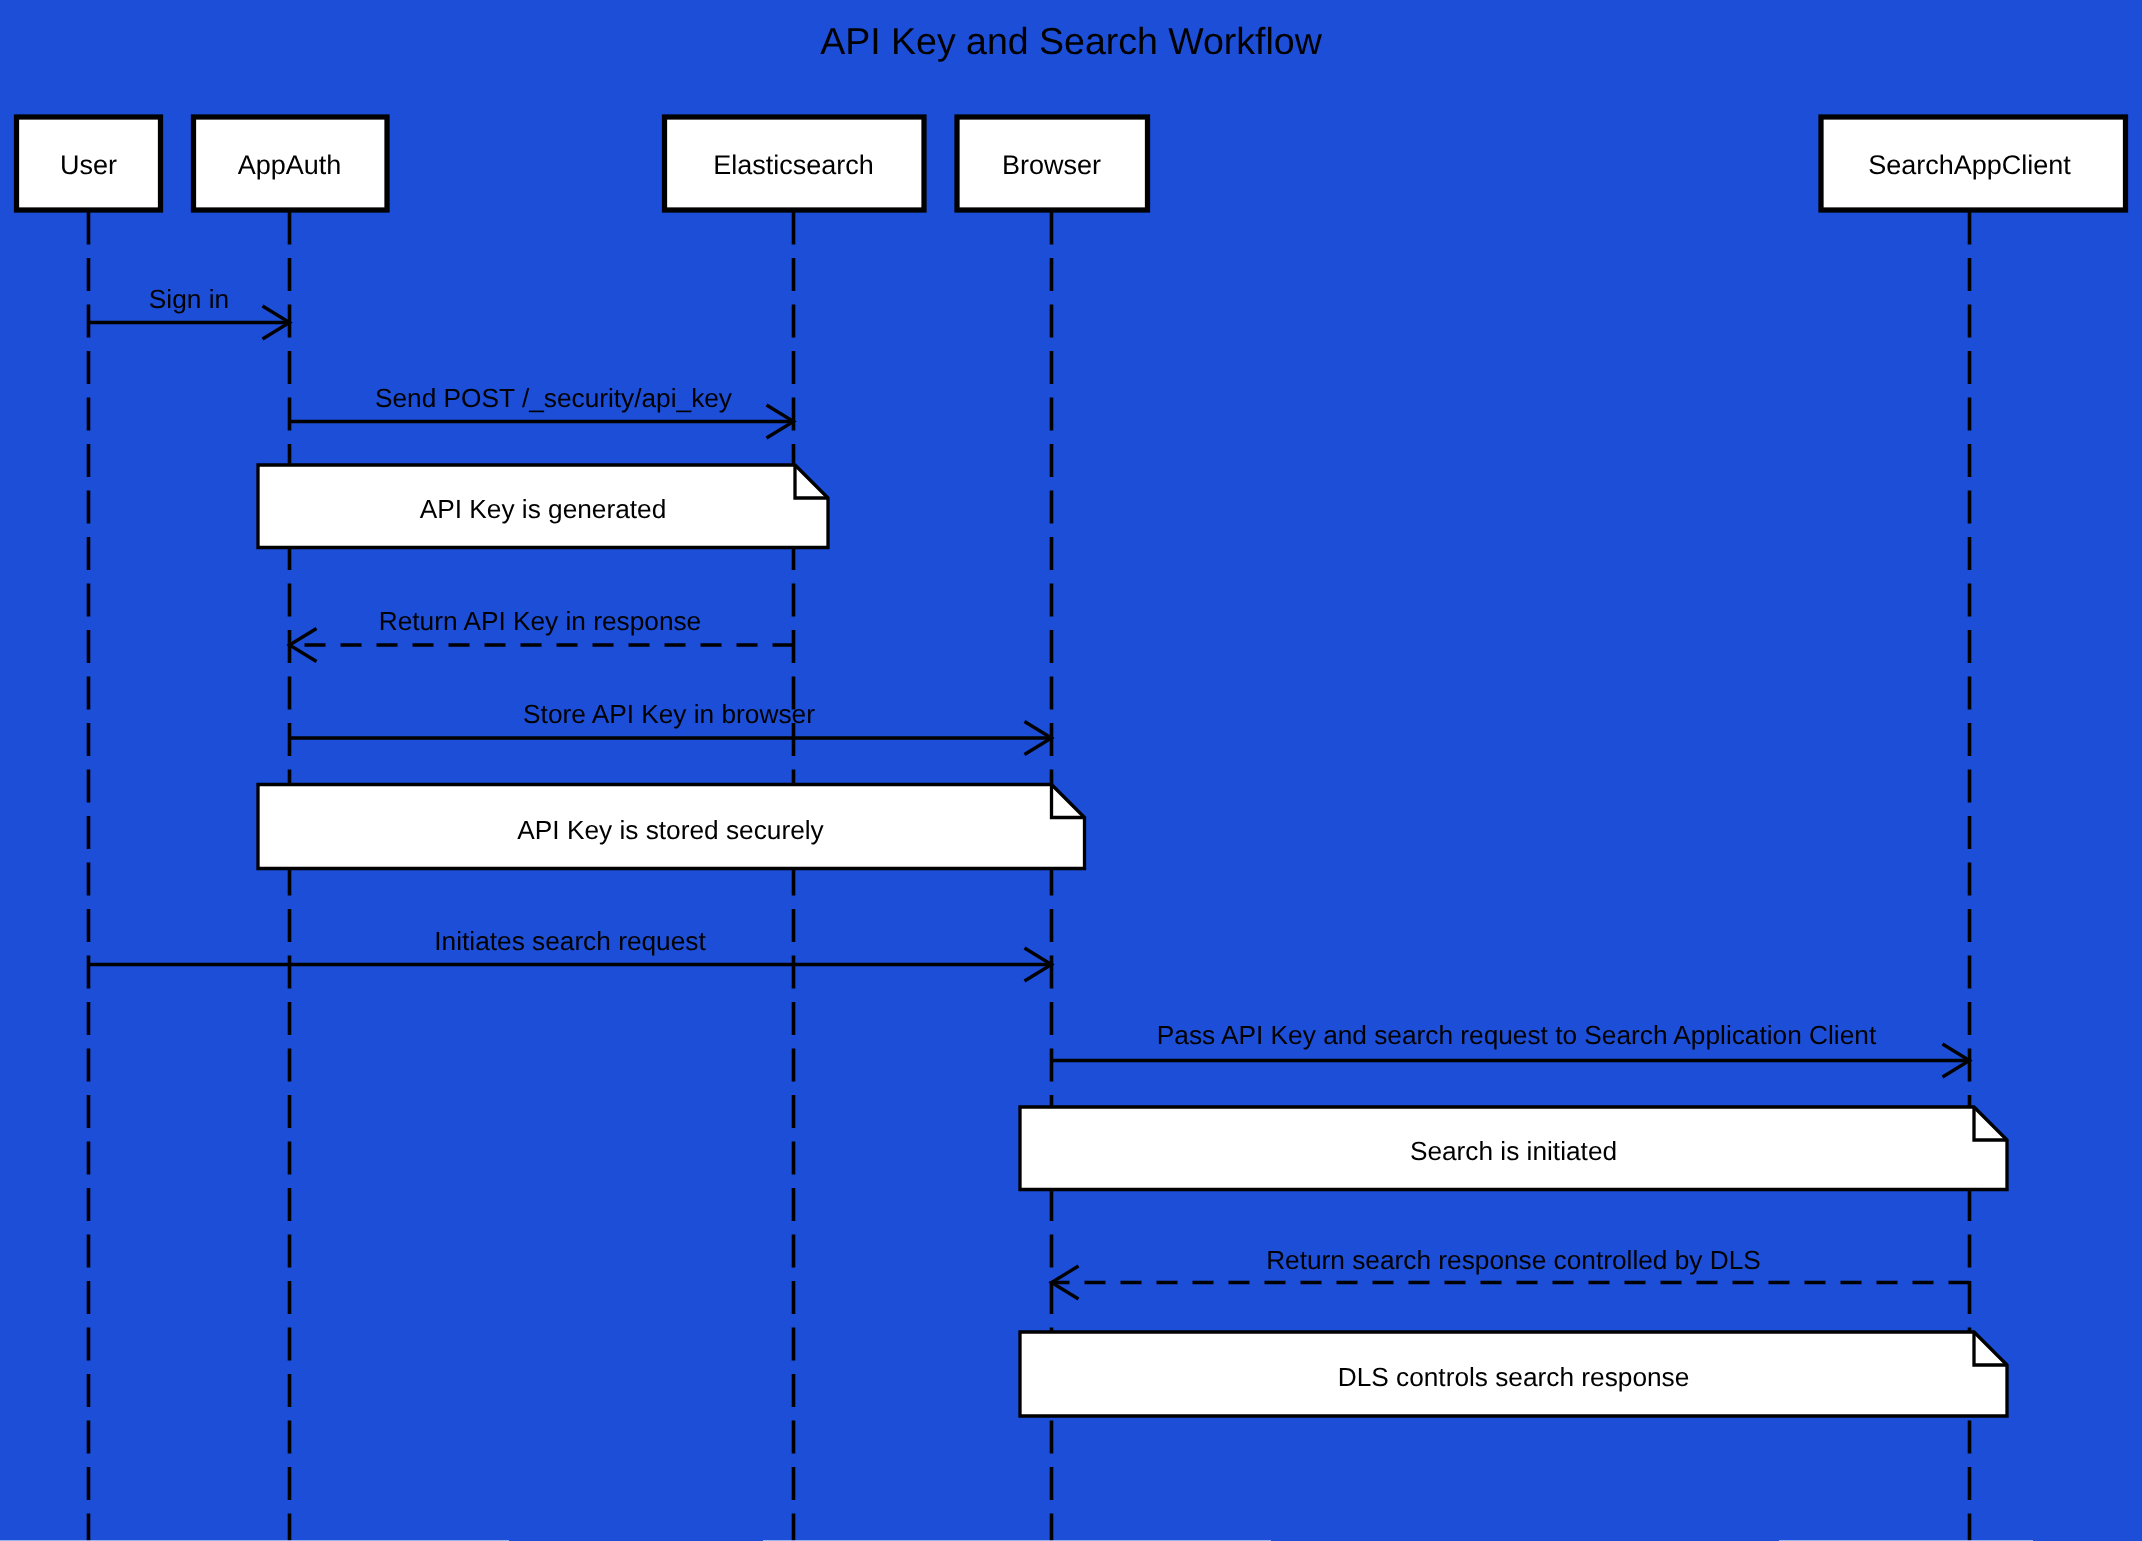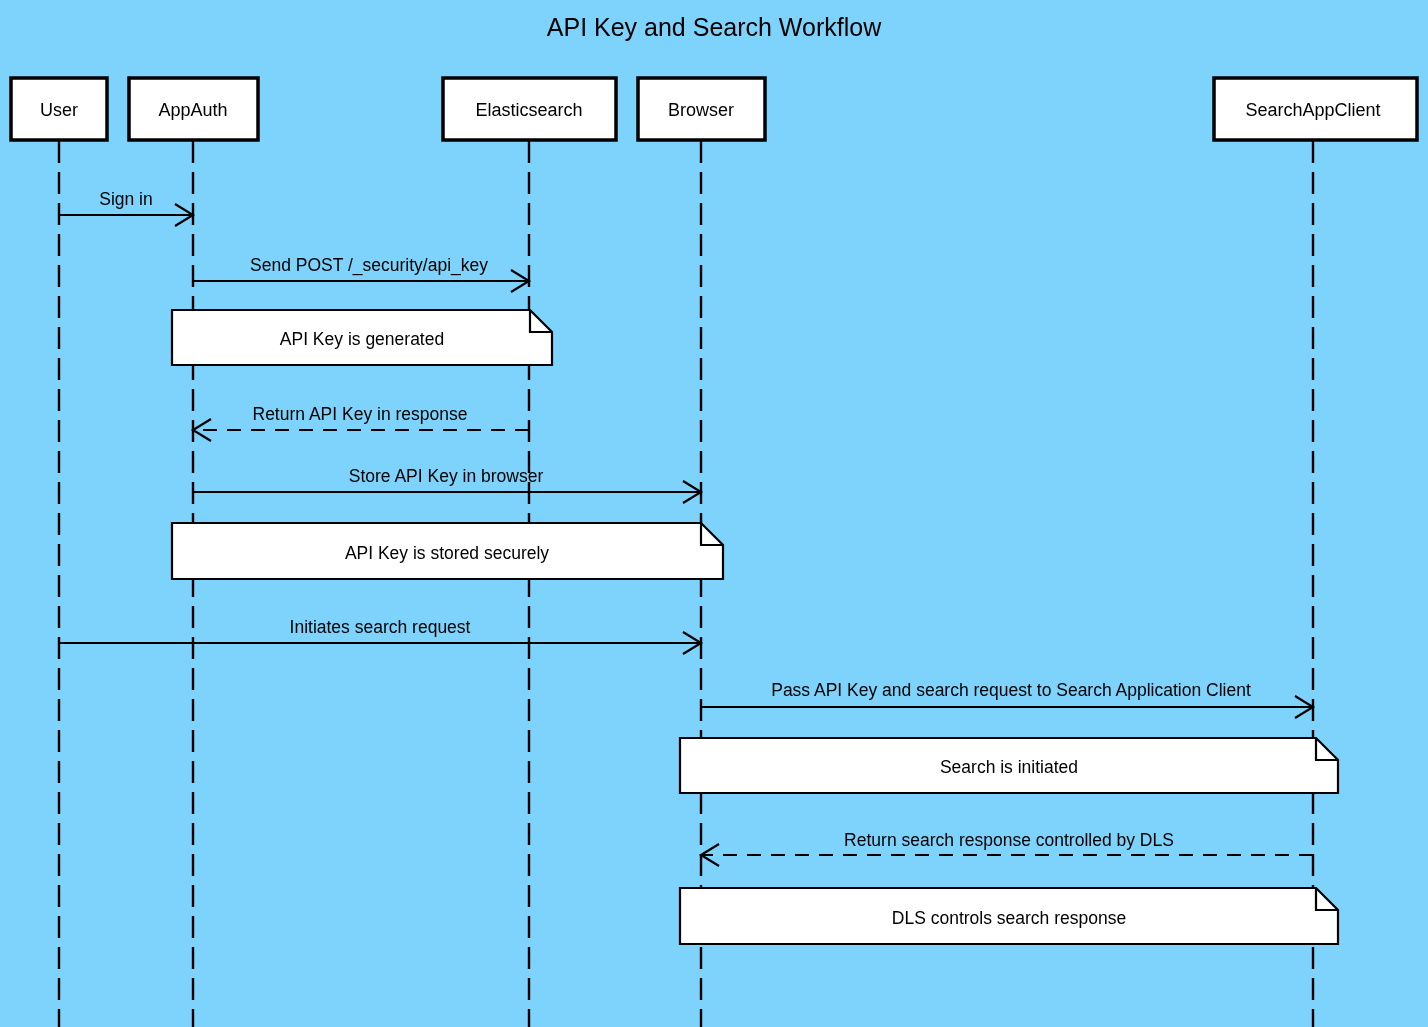--- a/index.html
+++ b/index.html
@@ -11,21 +11,21 @@
   body {
     font-family: "Liberation Sans", "DejaVu Sans", sans-serif;
     color: #000000;
     -webkit-font-smoothing: antialiased;
   }
   #diagram-root {
     position: relative;
     width: 1428px;
     height: 1027px;
     overflow: hidden;
-    background: #7dd3fc;
+    background: #1d4ed8;
   }
   #seq-svg {
     position: absolute;
     left: 0;
     top: 0;
     width: 1428px;
     height: 1027px;
     display: block;
   }
   .diagram-title {

